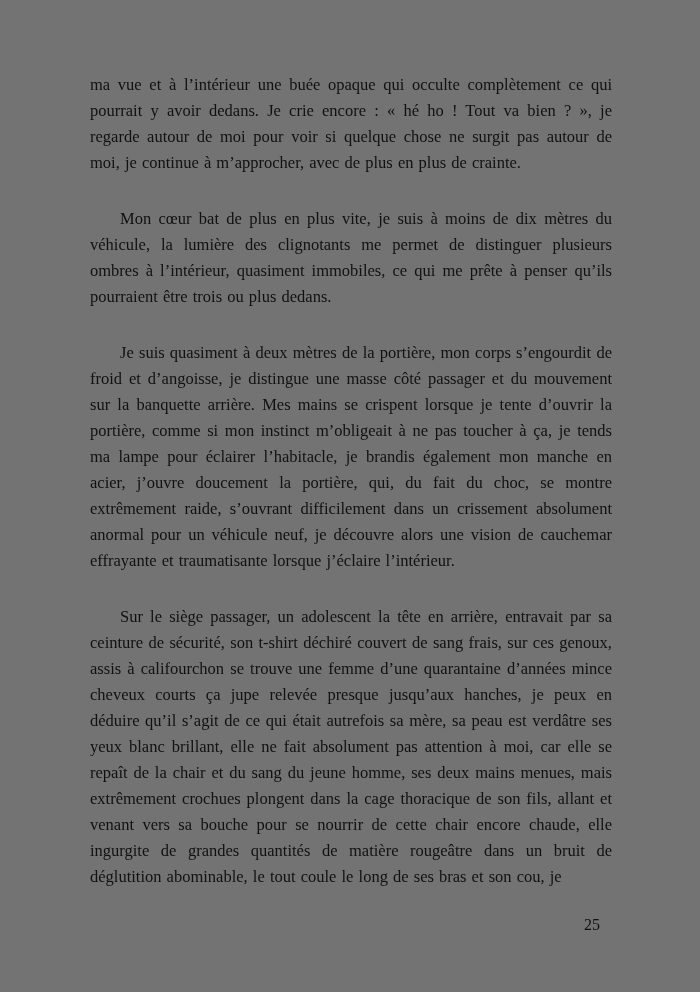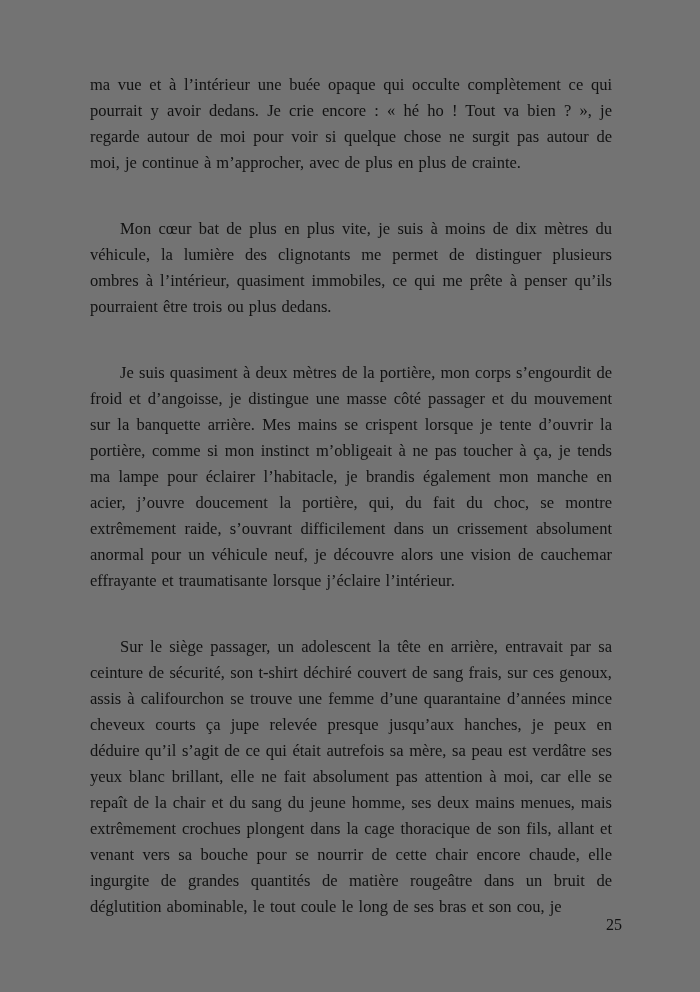--- a/index.html
+++ b/index.html
@@ -23,28 +23,28 @@
       width: 522px;
     }
     .text-block p {
       margin: 0;
       font-size: 16.5px;
       line-height: 26px;
       text-align: justify;
       word-spacing: 1px;
     }
     .text-block p + p {
-      margin-top: 40px;
+      margin-top: 30px;
     }
     .text-block p.indented {
       text-indent: 30px;
     }
     .page-number {
       position: absolute;
-      right: 78px;
+      right: 100px;
       top: 916px;
       font-size: 16px;
       color: #111111;
     }
   </style>
 </head>
 <body>
 
 <div class="page">
   <div class="text-block">

